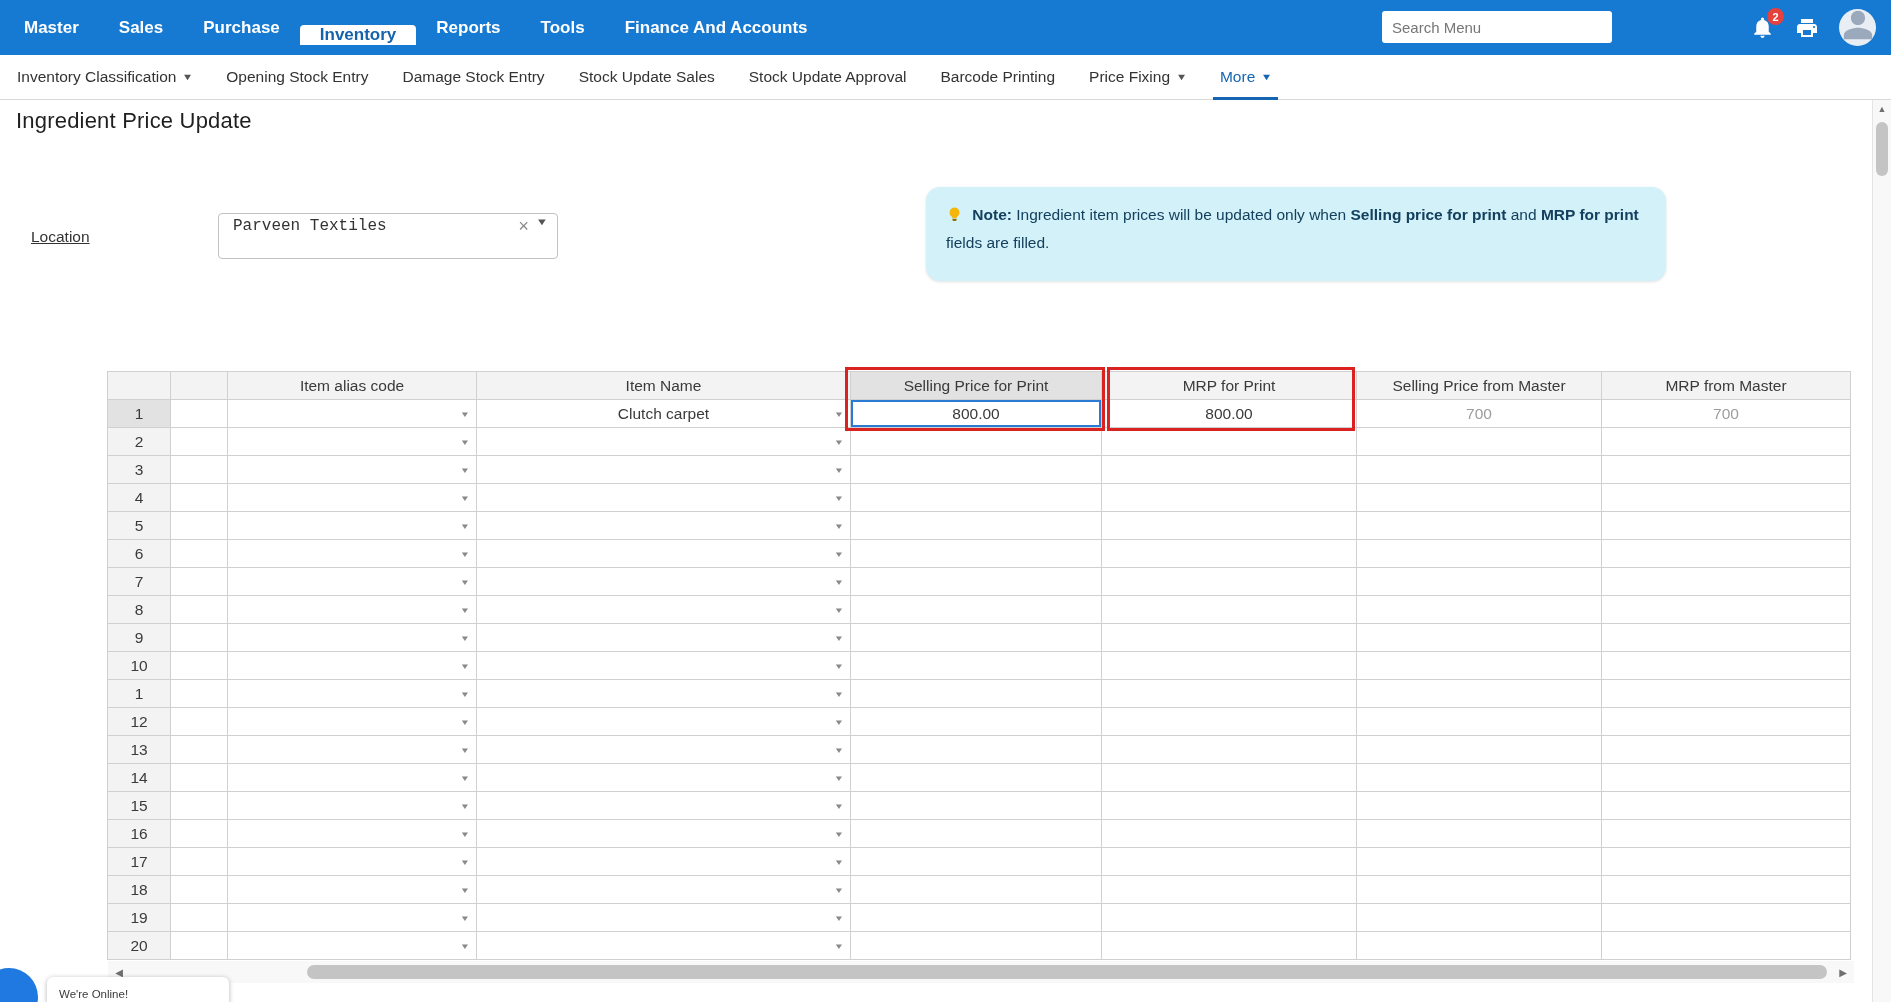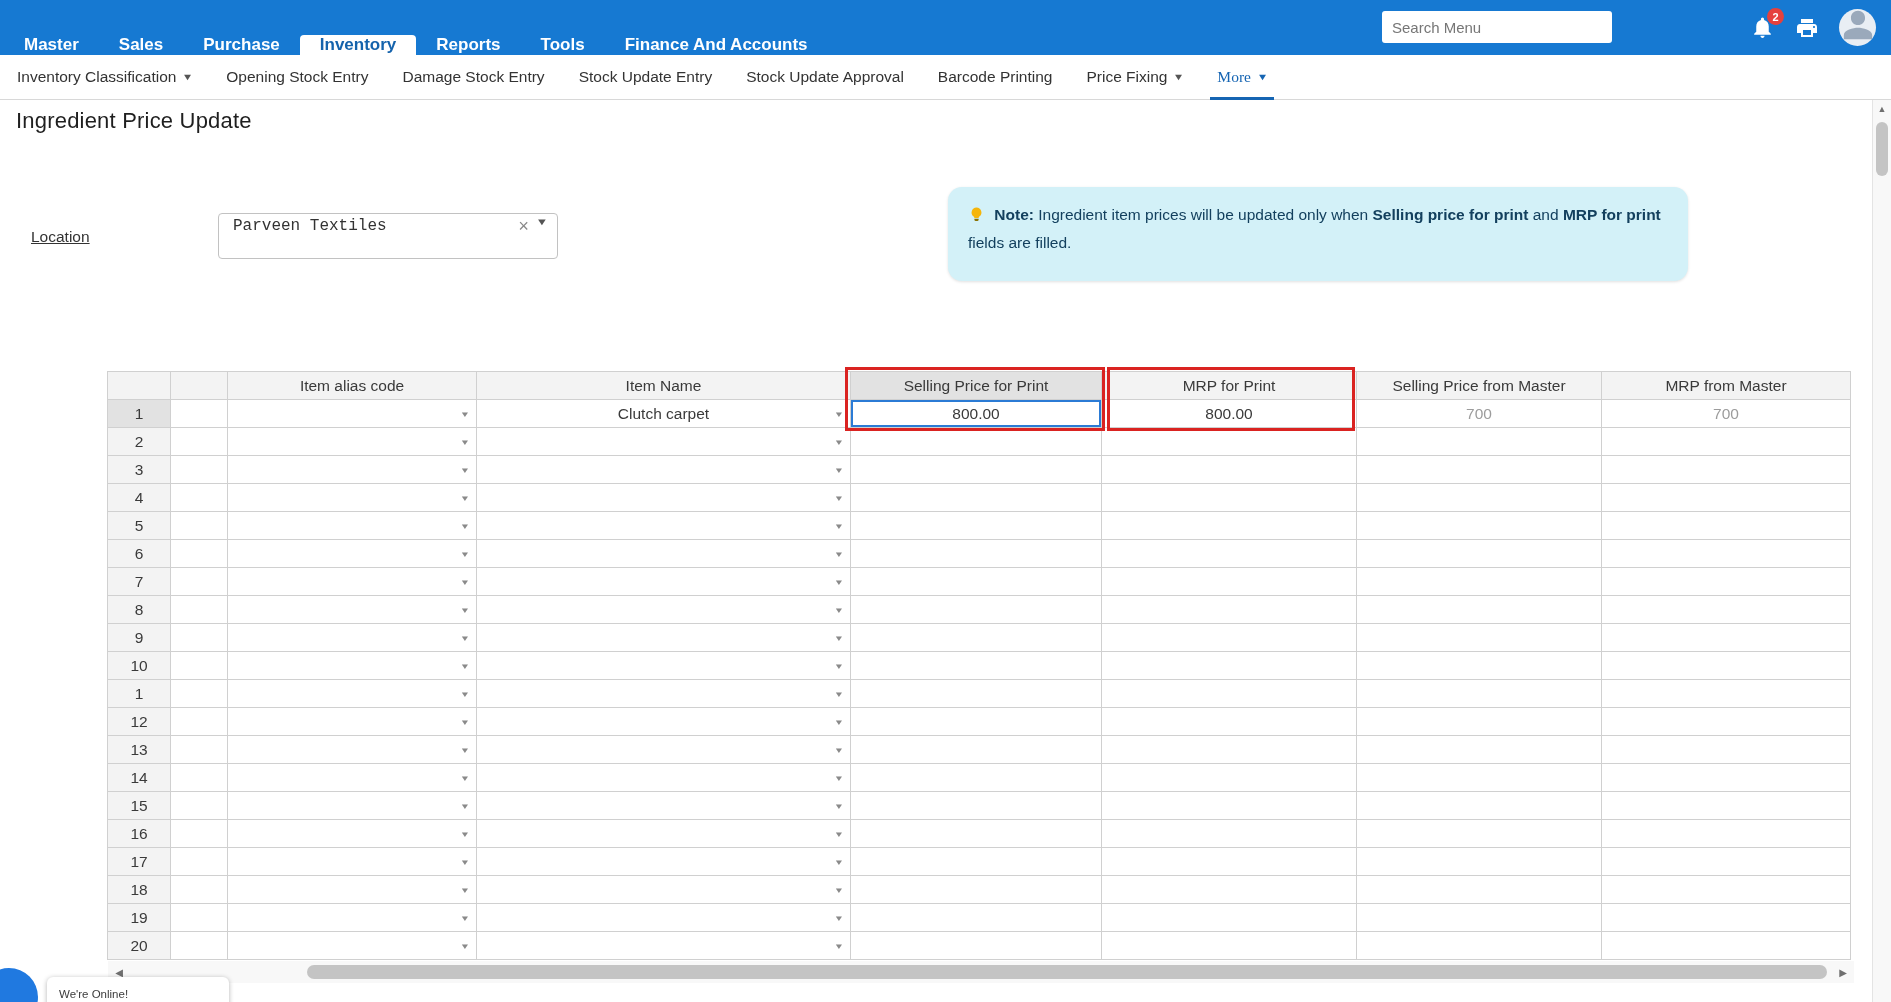--- a/index.html
+++ b/index.html
@@ -1,21 +1,21 @@
 <!DOCTYPE html>
 <html><head>
 <meta charset="utf-8">
 <style>
   * { box-sizing: border-box; }
   html, body { margin:0; padding:0; width:1891px; height:1002px; overflow:hidden;
     font-family:"Liberation Sans","DejaVu Sans",sans-serif; background:#fff; position:relative; }
 
   
   .topbar { position:absolute; top:0; left:0; width:1891px; height:55px; background:#1679d2; }
-  .topnav { display:flex; height:100%; align-items:flex-end; padding-left:4px; }
+  .topnav { display:flex; height:100%; align-items:center; padding-left:4px; }
   .topnav-item { color:#fff; font-weight:700; font-size:17px; padding:0 20px; display:flex;
     align-items:center; cursor:pointer; white-space:nowrap; }
   .topnav-item.active { background:#fff; color:#1563ac; border-radius:4px 4px 0 0; margin-top:14px; }
   .search-input { position:absolute; left:1382px; top:11px; width:230px; height:32px; border:none;
     border-radius:3px; padding:0 10px; font-size:15px; color:#333; outline:none;
     font-family:"Liberation Sans","DejaVu Sans",sans-serif; }
   .search-input::placeholder { color:#767676; }
   .bell-wrap { position:absolute; left:1750px; top:15px; width:26px; height:26px; cursor:pointer; }
   .badge { position:absolute; top:-7px; right:-8px; background:#e5413d; color:#fff; min-width:17px;
     height:17px; border-radius:9px; font-size:11px; display:flex; align-items:center;
@@ -24,38 +24,38 @@
   .avatar { position:absolute; left:1839px; top:9px; width:37px; height:37px; border-radius:50%;
     background:#e9eef4; overflow:hidden; display:flex; align-items:flex-end; justify-content:center;
     cursor:pointer; }
 
   
   .subnav { position:absolute; top:55px; left:0; width:1891px; height:45px; background:#fff;
     border-bottom:1px solid #d8d8d8; display:flex; align-items:center; }
   .subnav-item { font-size:15.5px; color:#333; margin:0 17px; display:flex; align-items:center;
     height:100%; position:relative; cursor:pointer; white-space:nowrap; }
   .caret { font-size:9px; color:#555; margin-left:7px; transform:scaleX(1.3); }
-  .subnav-item.active { color:#1665b3;font-family:Liberation Serif, serif; }
+  .subnav-item.active { color:#1665b3; }
   .subnav-item.active .caret { color:#1665b3; }
   .subnav-item.active::after { content:""; position:absolute; left:-7px; right:-7px; bottom:-1px;
     height:3px; background:#1665b3; }
 
   
   .page-title { position:absolute; left:16px; top:108px; margin:0; font-size:22px; font-weight:400;
     color:#1f1f1f; letter-spacing:.2px; }
   .loc-label { position:absolute; left:31px; top:228px; font-size:15.5px; color:#333;text-decoration:underline; }
   .combo { position:absolute; left:218px; top:213px; width:340px; height:46px;
     border:1px solid #c2c2c2; border-radius:4px; display:flex; align-items:flex-start;
     padding:3px 12px 0 14px; cursor:pointer; background:#fff;font-family:Liberation Mono, monospace; }
   .combo-text { font-size:16px; color:#333; }
   .combo-clear { margin-left:auto; color:#8a8a8a; font-size:18px; padding:0 10px; }
   .combo-caret { color:#555; font-size:10px; transform:scaleX(1.3); }
 
   
-  .note { position:absolute; left:948px; top:187px; width:740px; height:94px; background:#d3f1f8;
+  .note { position:absolute; left:926px; top:187px; width:740px; height:94px; background:#d3f1f8;
     border-radius:14px; padding:16px 20px; font-size:15.5px; color:#13405e; line-height:1.6;
     box-shadow:0 1px 3px rgba(0,0,0,.12); }
   .note b { font-weight:700; }
   .bulb { vertical-align:-3px; margin-right:5px; }
 
   
   .grid-wrap { position:absolute; left:107px; top:330px; width:1746px; height:600px;margin-top:41px; }
   table.grid { border-collapse:collapse; table-layout:fixed; width:1743px; }
   .grid th, .grid td { border:1px solid #d0d0d0; height:28px; padding:0 4px; font-size:15.5px;
     font-weight:400; color:#3a3a3a; text-align:center; vertical-align:middle; overflow:hidden;
@@ -140,21 +140,21 @@
       <span>Inventory Classification</span>
       <span class="caret">▼</span>
     </div>
     <div class="subnav-item">
       <span>Opening Stock Entry</span>
     </div>
     <div class="subnav-item">
       <span>Damage Stock Entry</span>
     </div>
     <div class="subnav-item">
-      <span>Stock Update Entry</span>
+      <span>Stock Update Sales</span>
     </div>
     <div class="subnav-item">
       <span>Stock Update Approval</span>
     </div>
     <div class="subnav-item">
       <span>Barcode Printing</span>
     </div>
     <div class="subnav-item">
       <span>Price Fixing</span>
       <span class="caret">▼</span>

